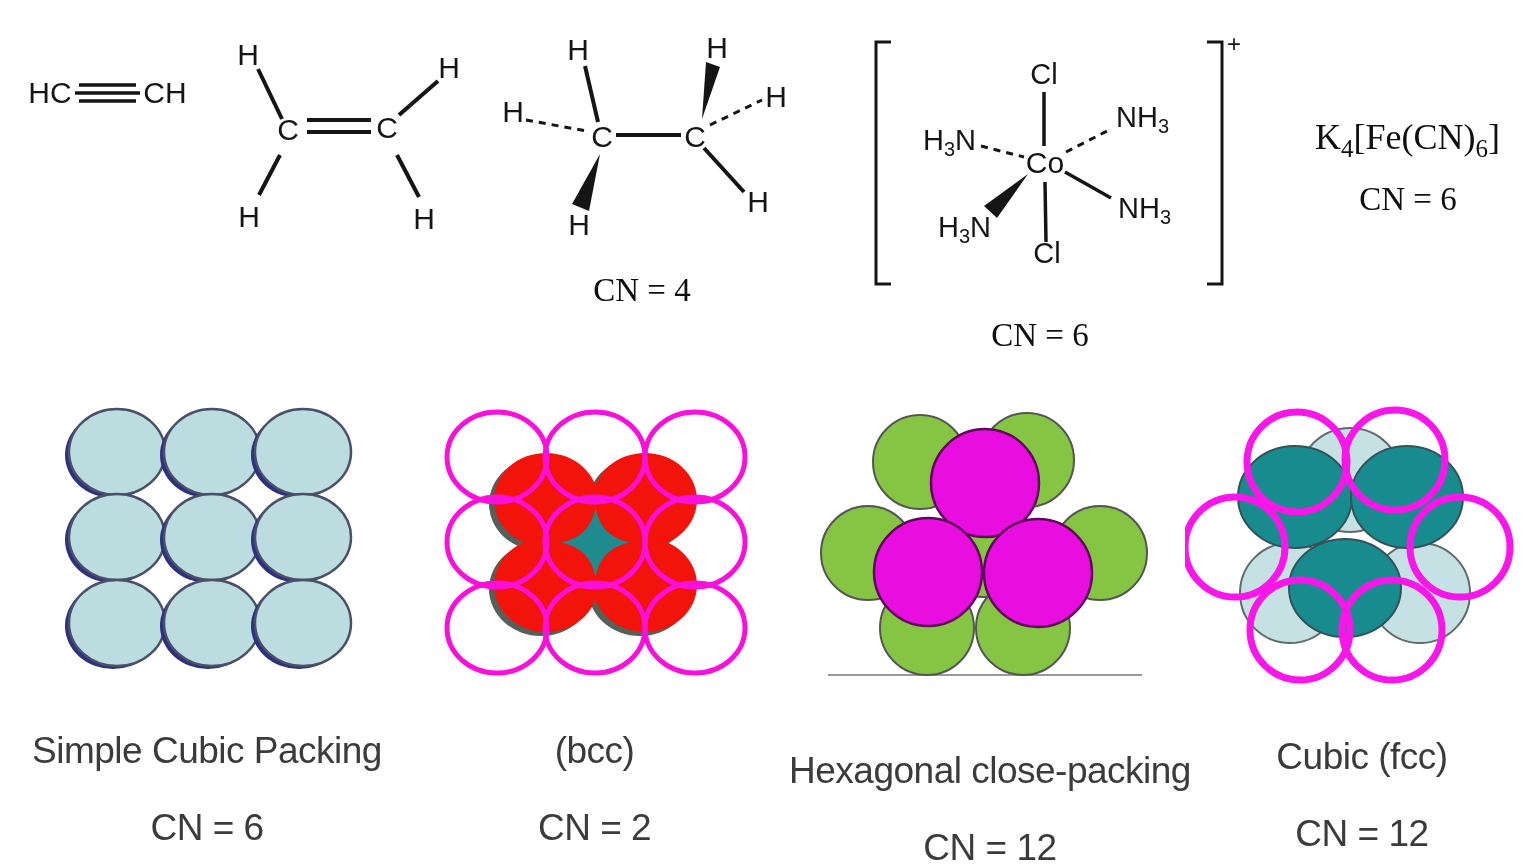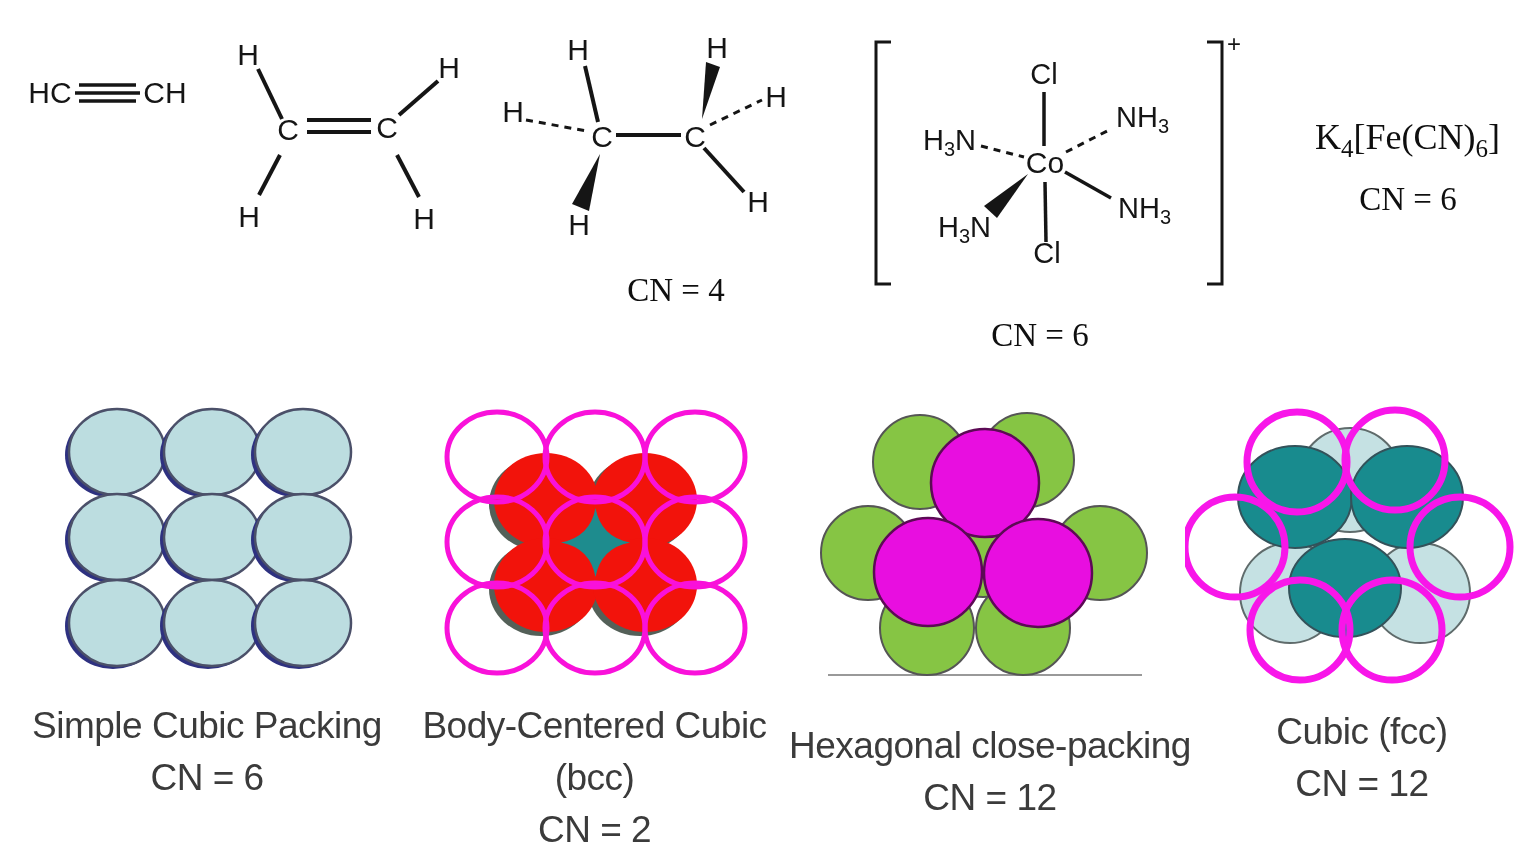--- a/index.html
+++ b/index.html
@@ -5,21 +5,21 @@
   html,body{margin:0;padding:0;background:#fff;}
   .canvas{position:relative;width:1536px;height:864px;background:#fff;overflow:hidden;
           font-family:"Liberation Sans",sans-serif;}
   .abs{position:absolute;}
   .serif{font-family:"Liberation Serif",serif;color:#0f0f0f;}
   .cn-top{font-size:33px;text-align:center;white-space:nowrap;}
   .formula{font-size:36px;text-align:center;white-space:nowrap;}
   .formula sub{font-size:25px;}
   .caption{color:#3b3b3b;font-size:37px;line-height:52px;text-align:center;
            letter-spacing:-0.5px;font-weight:400;}
-  .caption div{white-space:nowrap;}
+  .caption div{white-space:nowrap;margin-top:25px;}
 
   
   svg text{fill:#151515;font-family:"Liberation Sans",sans-serif;font-size:30px;}
   .atom-sub{font-size:20px;}
   .bond{stroke:#151515;stroke-width:4;fill:none;}
   .bond-thin{stroke:#151515;stroke-width:3.5;fill:none;}
   .dash{stroke:#151515;stroke-width:3;fill:none;stroke-dasharray:7 6;}
   .wedge{fill:#151515;stroke:none;}
   .bracket{stroke:#151515;stroke-width:3;fill:none;}
 
@@ -79,21 +79,21 @@
     <line class="bond" x1="216" y1="120" x2="256" y2="164"></line>
     <text x="90" y="32" text-anchor="middle">H</text>
     <text x="25" y="94" text-anchor="middle">H</text>
     <text x="91" y="207" text-anchor="middle">H</text>
     <text x="229" y="30" text-anchor="middle">H</text>
     <text x="288" y="79" text-anchor="middle">H</text>
     <text x="270" y="184" text-anchor="middle">H</text>
     <text x="114" y="119" text-anchor="middle">C</text>
     <text x="207" y="119" text-anchor="middle">C</text>
   </svg>
-  <div class="abs serif cn-top" style="left:576px;top:272px;width:200px;">CN = 4</div>
+  <div class="abs serif cn-top" style="left:542px;top:272px;width:200px;">CN = 4</div>
 
   <svg class="abs" style="left:860px;top:22px;" width="390" height="285" viewBox="0 0 390 285">
     <path class="bracket" d="M31,20 L16,20 L16,262 L31,262"></path>
     <path class="bracket" d="M347,20 L362,20 L362,262 L347,262"></path>
     <text x="374" y="30" text-anchor="middle" style="font-size:24px;">+</text>
     <line class="bond-thin" x1="184" y1="70" x2="184" y2="124"></line>
     <line class="bond-thin" x1="185" y1="160" x2="186" y2="220"></line>
     <line class="dash" x1="121" y1="124" x2="164" y2="135"></line>
     <line class="dash" x1="206" y1="130" x2="249" y2="108"></line>
     <line class="bond-thin" x1="205" y1="150" x2="251" y2="176"></line>
@@ -199,21 +199,20 @@
       <circle class="fcc-ring" cx="207" cy="230" r="50"></circle>
     </g>
   </svg>
 
   <div class="abs caption" style="left:12px;top:700px;width:390px;">
     <div>Simple Cubic Packing</div>
     <div>CN = 6</div>
   </div>
 
   <div class="abs caption" style="left:402px;top:700px;width:385px;">
-    <div>Body-Centered Cubic</div>
     <div>(bcc)</div>
     <div>CN = 2</div>
   </div>
 
   <div class="abs caption" style="left:785px;top:720px;width:410px;">
     <div>Hexagonal close-packing</div>
     <div>CN = 12</div>
   </div>
 
   <div class="abs caption" style="left:1192px;top:706px;width:340px;">

